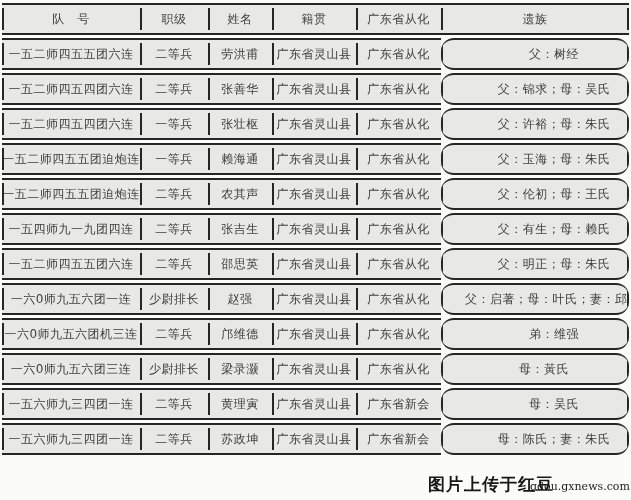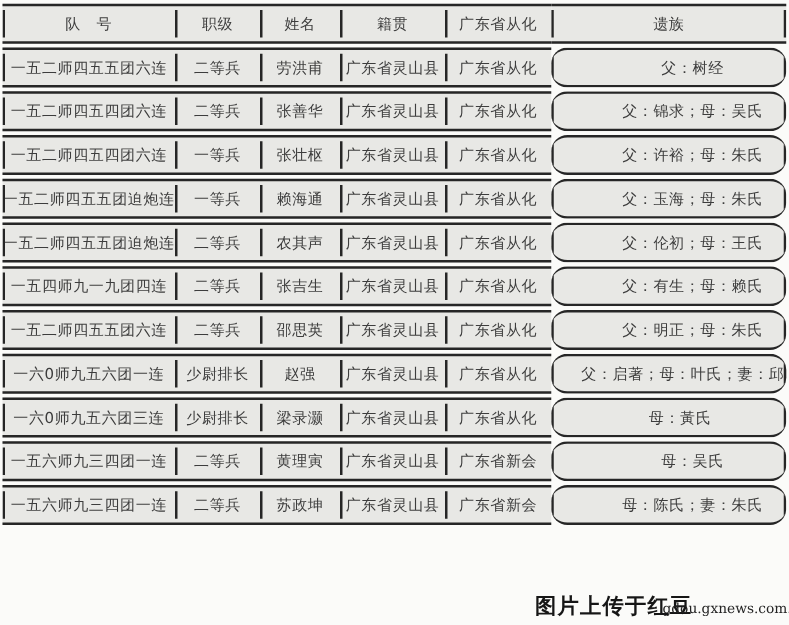--- a/index.html
+++ b/index.html
@@ -164,20 +164,28 @@
           <td class="family">父：明正；母：朱氏</td>
         </tr>
         <tr data-row="7">
           <td class="unit">一六0师九五六团一连</td>
           <td class="rank">少尉排长</td>
           <td class="name">赵强</td>
           <td class="origin">广东省灵山县</td>
           <td class="death_place">广东省从化</td>
           <td class="family">父：启著；母：叶氏；妻：邱氏</td>
         </tr>
+        <tr data-row="8">
+          <td class="unit">一六0师九五六团机三连</td>
+          <td class="rank">二等兵</td>
+          <td class="name">邝维德</td>
+          <td class="origin">广东省灵山县</td>
+          <td class="death_place">广东省从化</td>
+          <td class="family">弟：维强</td>
+        </tr>
         <tr data-row="9">
           <td class="unit">一六0师九五六团三连</td>
           <td class="rank">少尉排长</td>
           <td class="name">梁录灏</td>
           <td class="origin">广东省灵山县</td>
           <td class="death_place">广东省从化</td>
           <td class="family">母：黃氏</td>
         </tr>
         <tr data-row="10">
           <td class="unit">一五六师九三四团一连</td>

